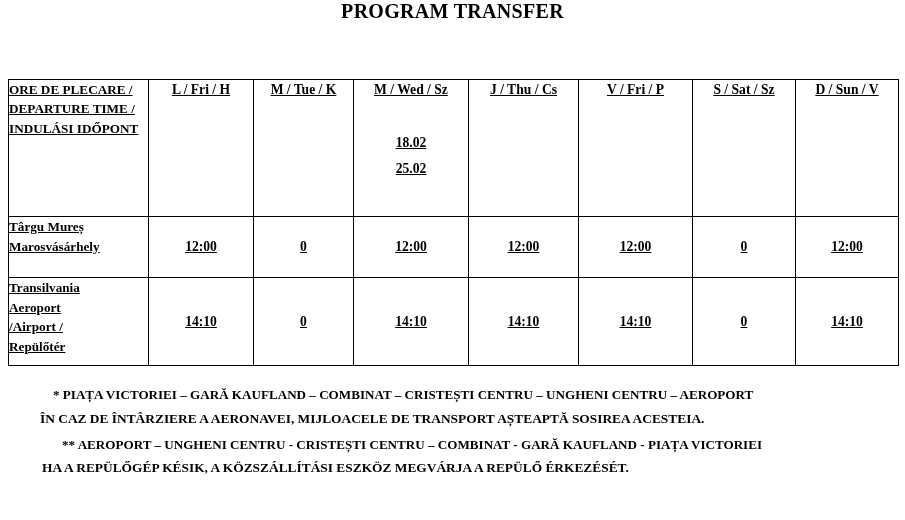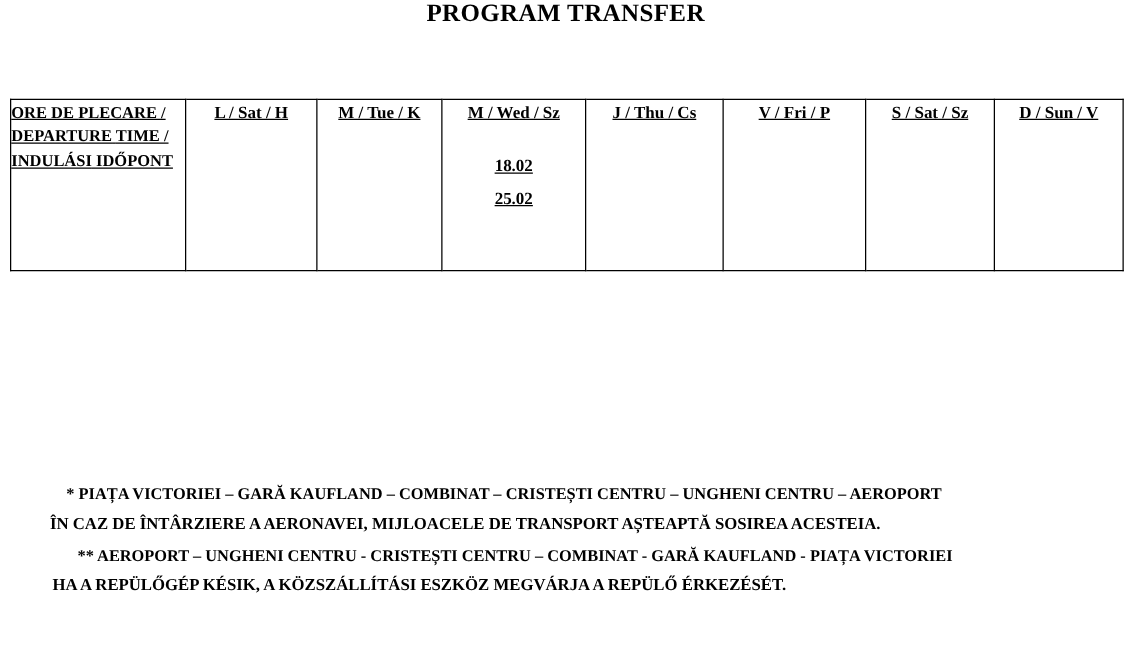--- a/index.html
+++ b/index.html
@@ -73,21 +73,21 @@
   }
   .hdr-day {
     text-align: center;
     padding: 7px 2px 0 2px;
     font-size: 13.6px;
     line-height: 1.5;
   }
   .hdr-day .daylabel { display: block; }
   .hdr-day .datelist {
     display: block;
-    margin-top: 20px;
+    margin-top: 30px;
     line-height: 1.85;
   }
   .hdr-day .datelist span { display: block; }
 
   .row-label {
     padding: 8px 0 8px 6px;
     line-height: 1.48;
     text-align: left;
     font-size: 13.2px;
   }
@@ -166,21 +166,21 @@
         <tr class="header-row">
           <th class="hdr-first">
             <span>ORE DE</span>
             <span>PLECARE /</span>
             <span>DEPARTURE</span>
             <span>TIME /</span>
             <span>INDULÁSI</span>
             <span>IDŐPONT</span>
           </th>
           <th class="hdr-day">
-            <span class="daylabel">L / Sat / H</span>
+            <span class="daylabel">L / Fri / H</span>
           </th>
           <th class="hdr-day">
             <span class="daylabel">M / Tue / K</span>
           </th>
           <th class="hdr-day">
             <span class="daylabel">M / Wed / Sz</span>
             <span class="datelist">
               <span>18.02</span>
               <span>25.02</span>
             </span>
@@ -193,20 +193,48 @@
           </th>
           <th class="hdr-day">
             <span class="daylabel">S / Sat / Sz</span>
           </th>
           <th class="hdr-day">
             <span class="daylabel">D / Sun / V</span>
           </th>
         </tr>
       </thead>
       <tbody>
+        <tr class="data-row row-tgm">
+          <td class="row-label">
+            <span>Târgu Mureș</span>
+            <span>Marosvásárhely</span>
+          </td>
+          <td class="val-cell">12:00</td>
+          <td class="val-cell">0</td>
+          <td class="val-cell">12:00</td>
+          <td class="val-cell">12:00</td>
+          <td class="val-cell">12:00</td>
+          <td class="val-cell">0</td>
+          <td class="val-cell">12:00</td>
+        </tr>
+        <tr class="data-row row-airport">
+          <td class="row-label">
+            <span>Transilvania</span>
+            <span>Aeroport</span>
+            <span>/Airport /</span>
+            <span>Repülőtér</span>
+          </td>
+          <td class="val-cell">14:10</td>
+          <td class="val-cell">0</td>
+          <td class="val-cell">14:10</td>
+          <td class="val-cell">14:10</td>
+          <td class="val-cell">14:10</td>
+          <td class="val-cell">0</td>
+          <td class="val-cell">14:10</td>
+        </tr>
       </tbody>
     </table>
   </div>
 
   <div class="notes">
     <div class="note-line note-route1">* PIAȚA VICTORIEI – GARĂ KAUFLAND – COMBINAT – CRISTEȘTI CENTRU – UNGHENI CENTRU – AEROPORT</div>
     <div class="note-line note-ro">ÎN CAZ DE ÎNTÂRZIERE A AERONAVEI, MIJLOACELE DE TRANSPORT AȘTEAPTĂ SOSIREA ACESTEIA.</div>
     <div class="note-line note-route2">** AEROPORT – UNGHENI CENTRU - CRISTEȘTI CENTRU – COMBINAT - GARĂ KAUFLAND - PIAȚA VICTORIEI</div>
     <div class="note-line note-hu">HA A REPÜLŐGÉP KÉSIK, A KÖZSZÁLLÍTÁSI ESZKÖZ MEGVÁRJA A REPÜLŐ ÉRKEZÉSÉT.</div>
   </div>

